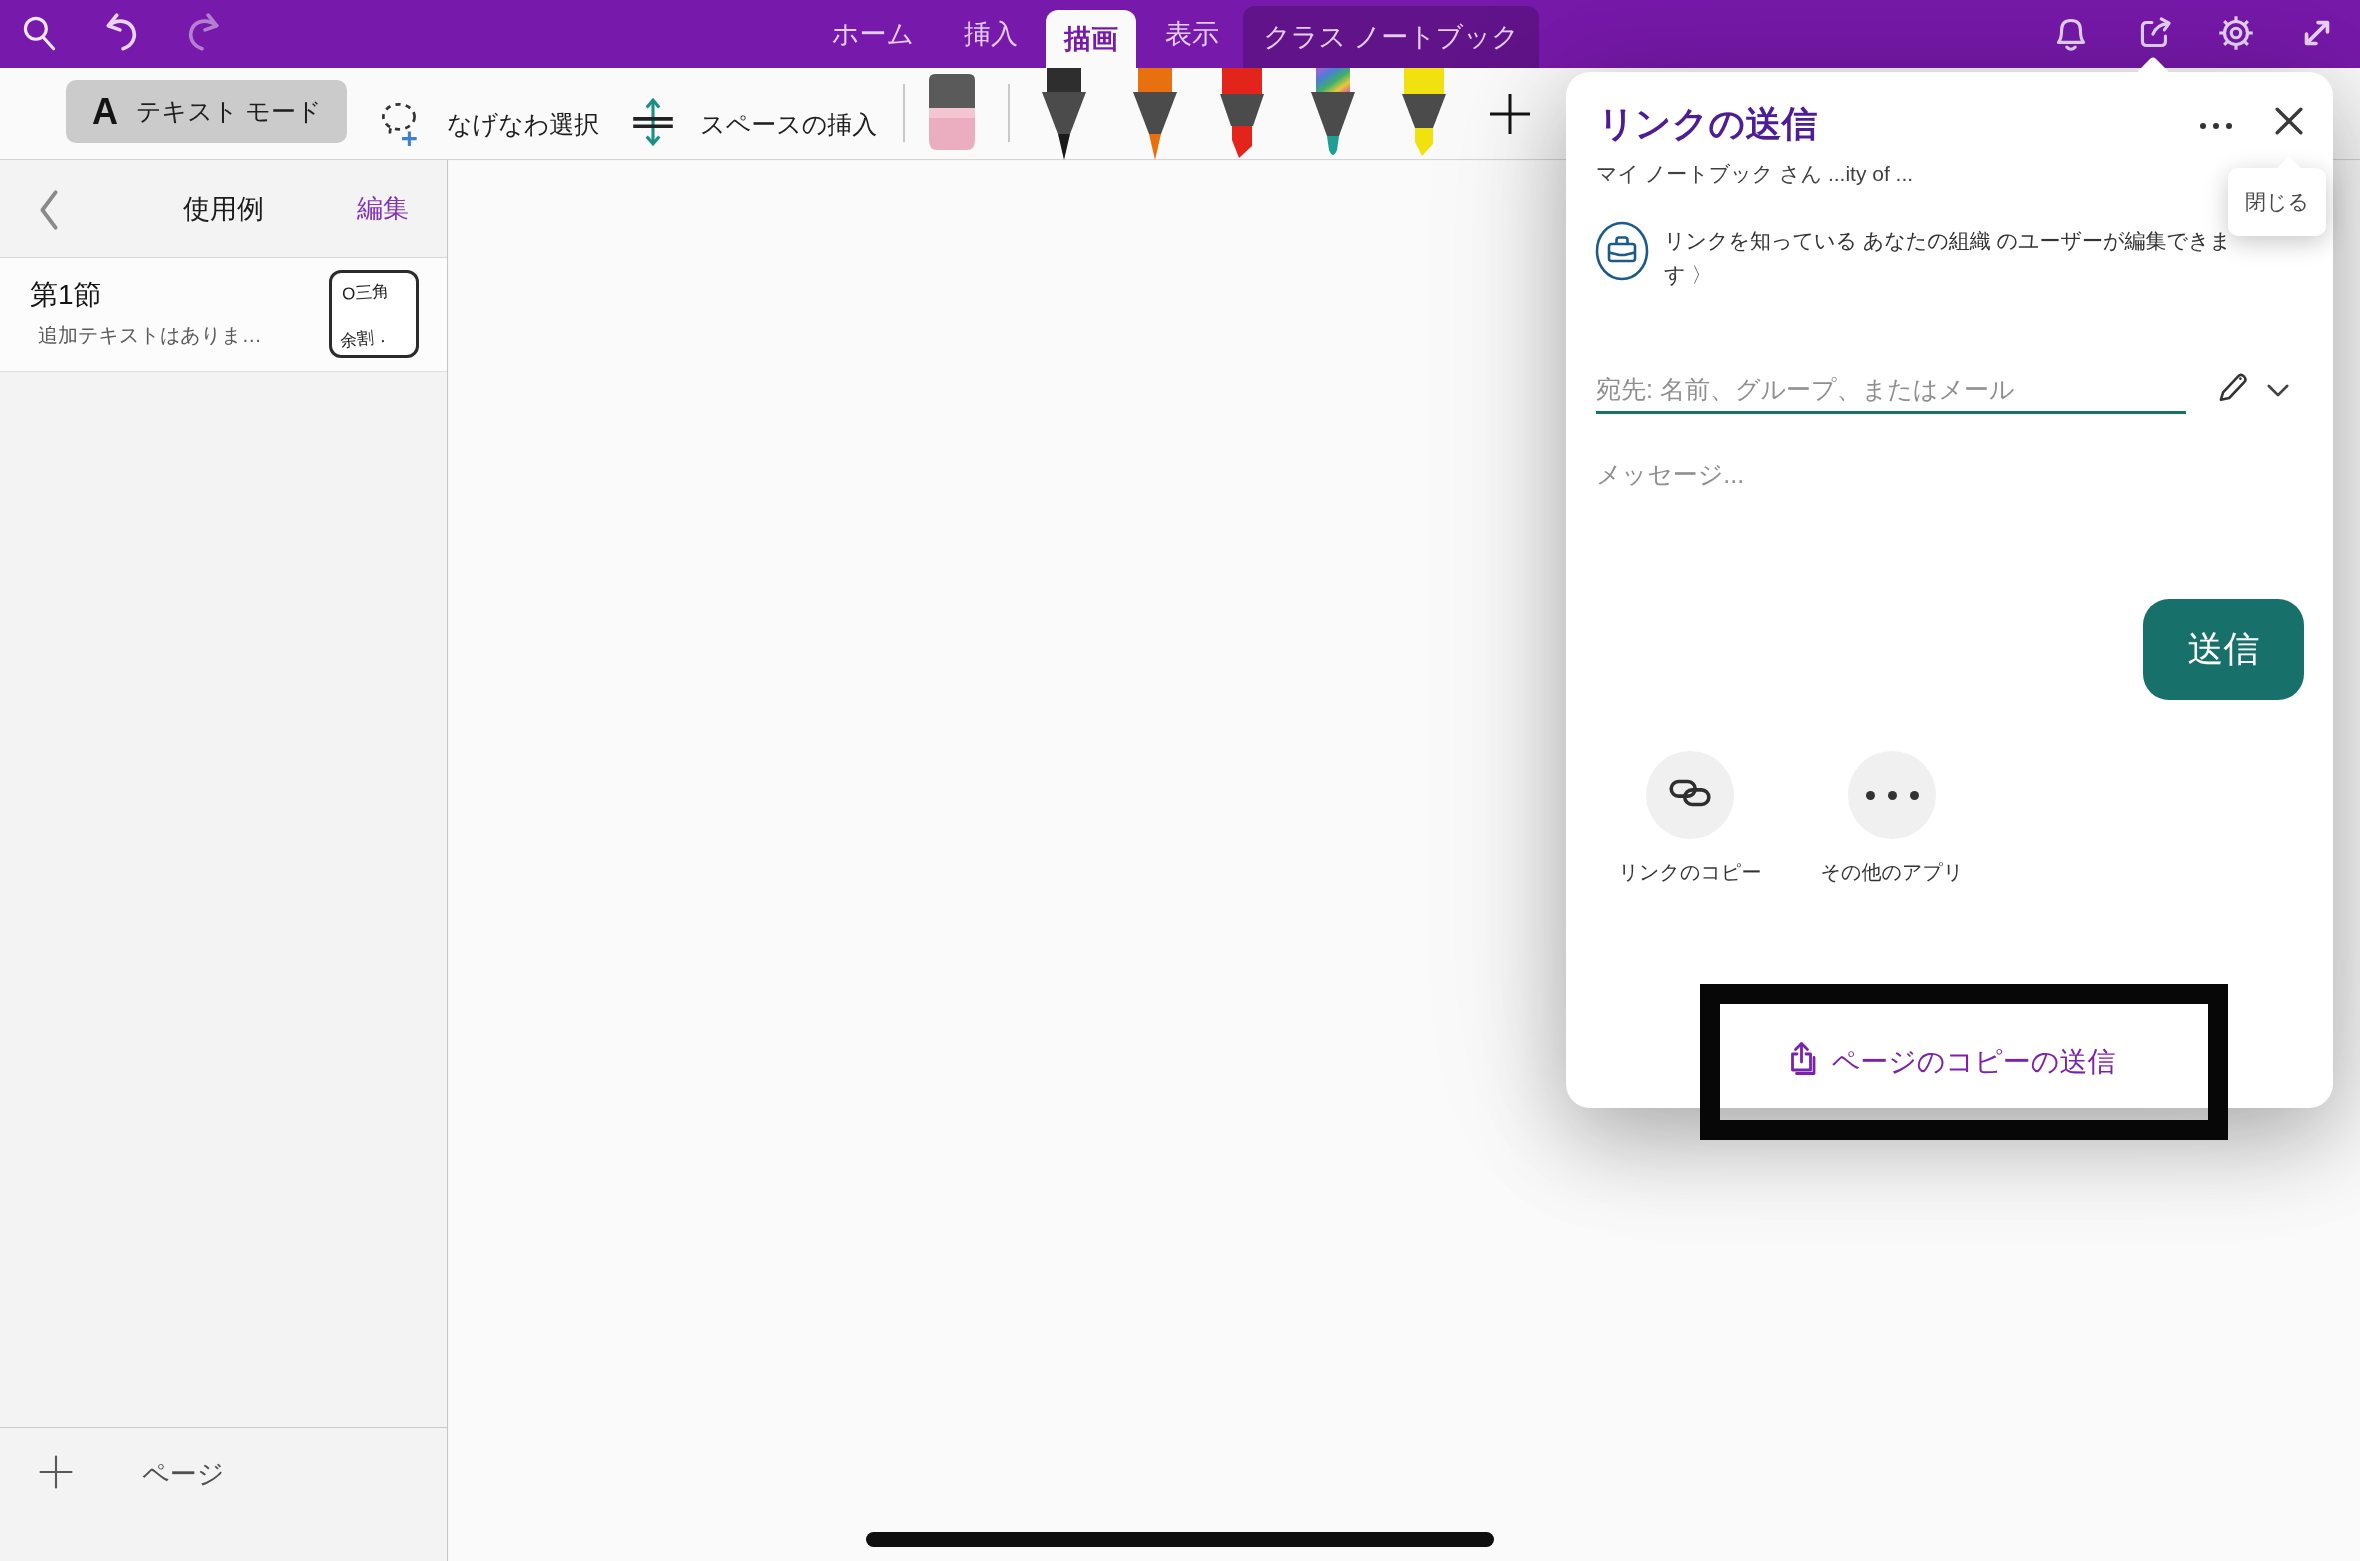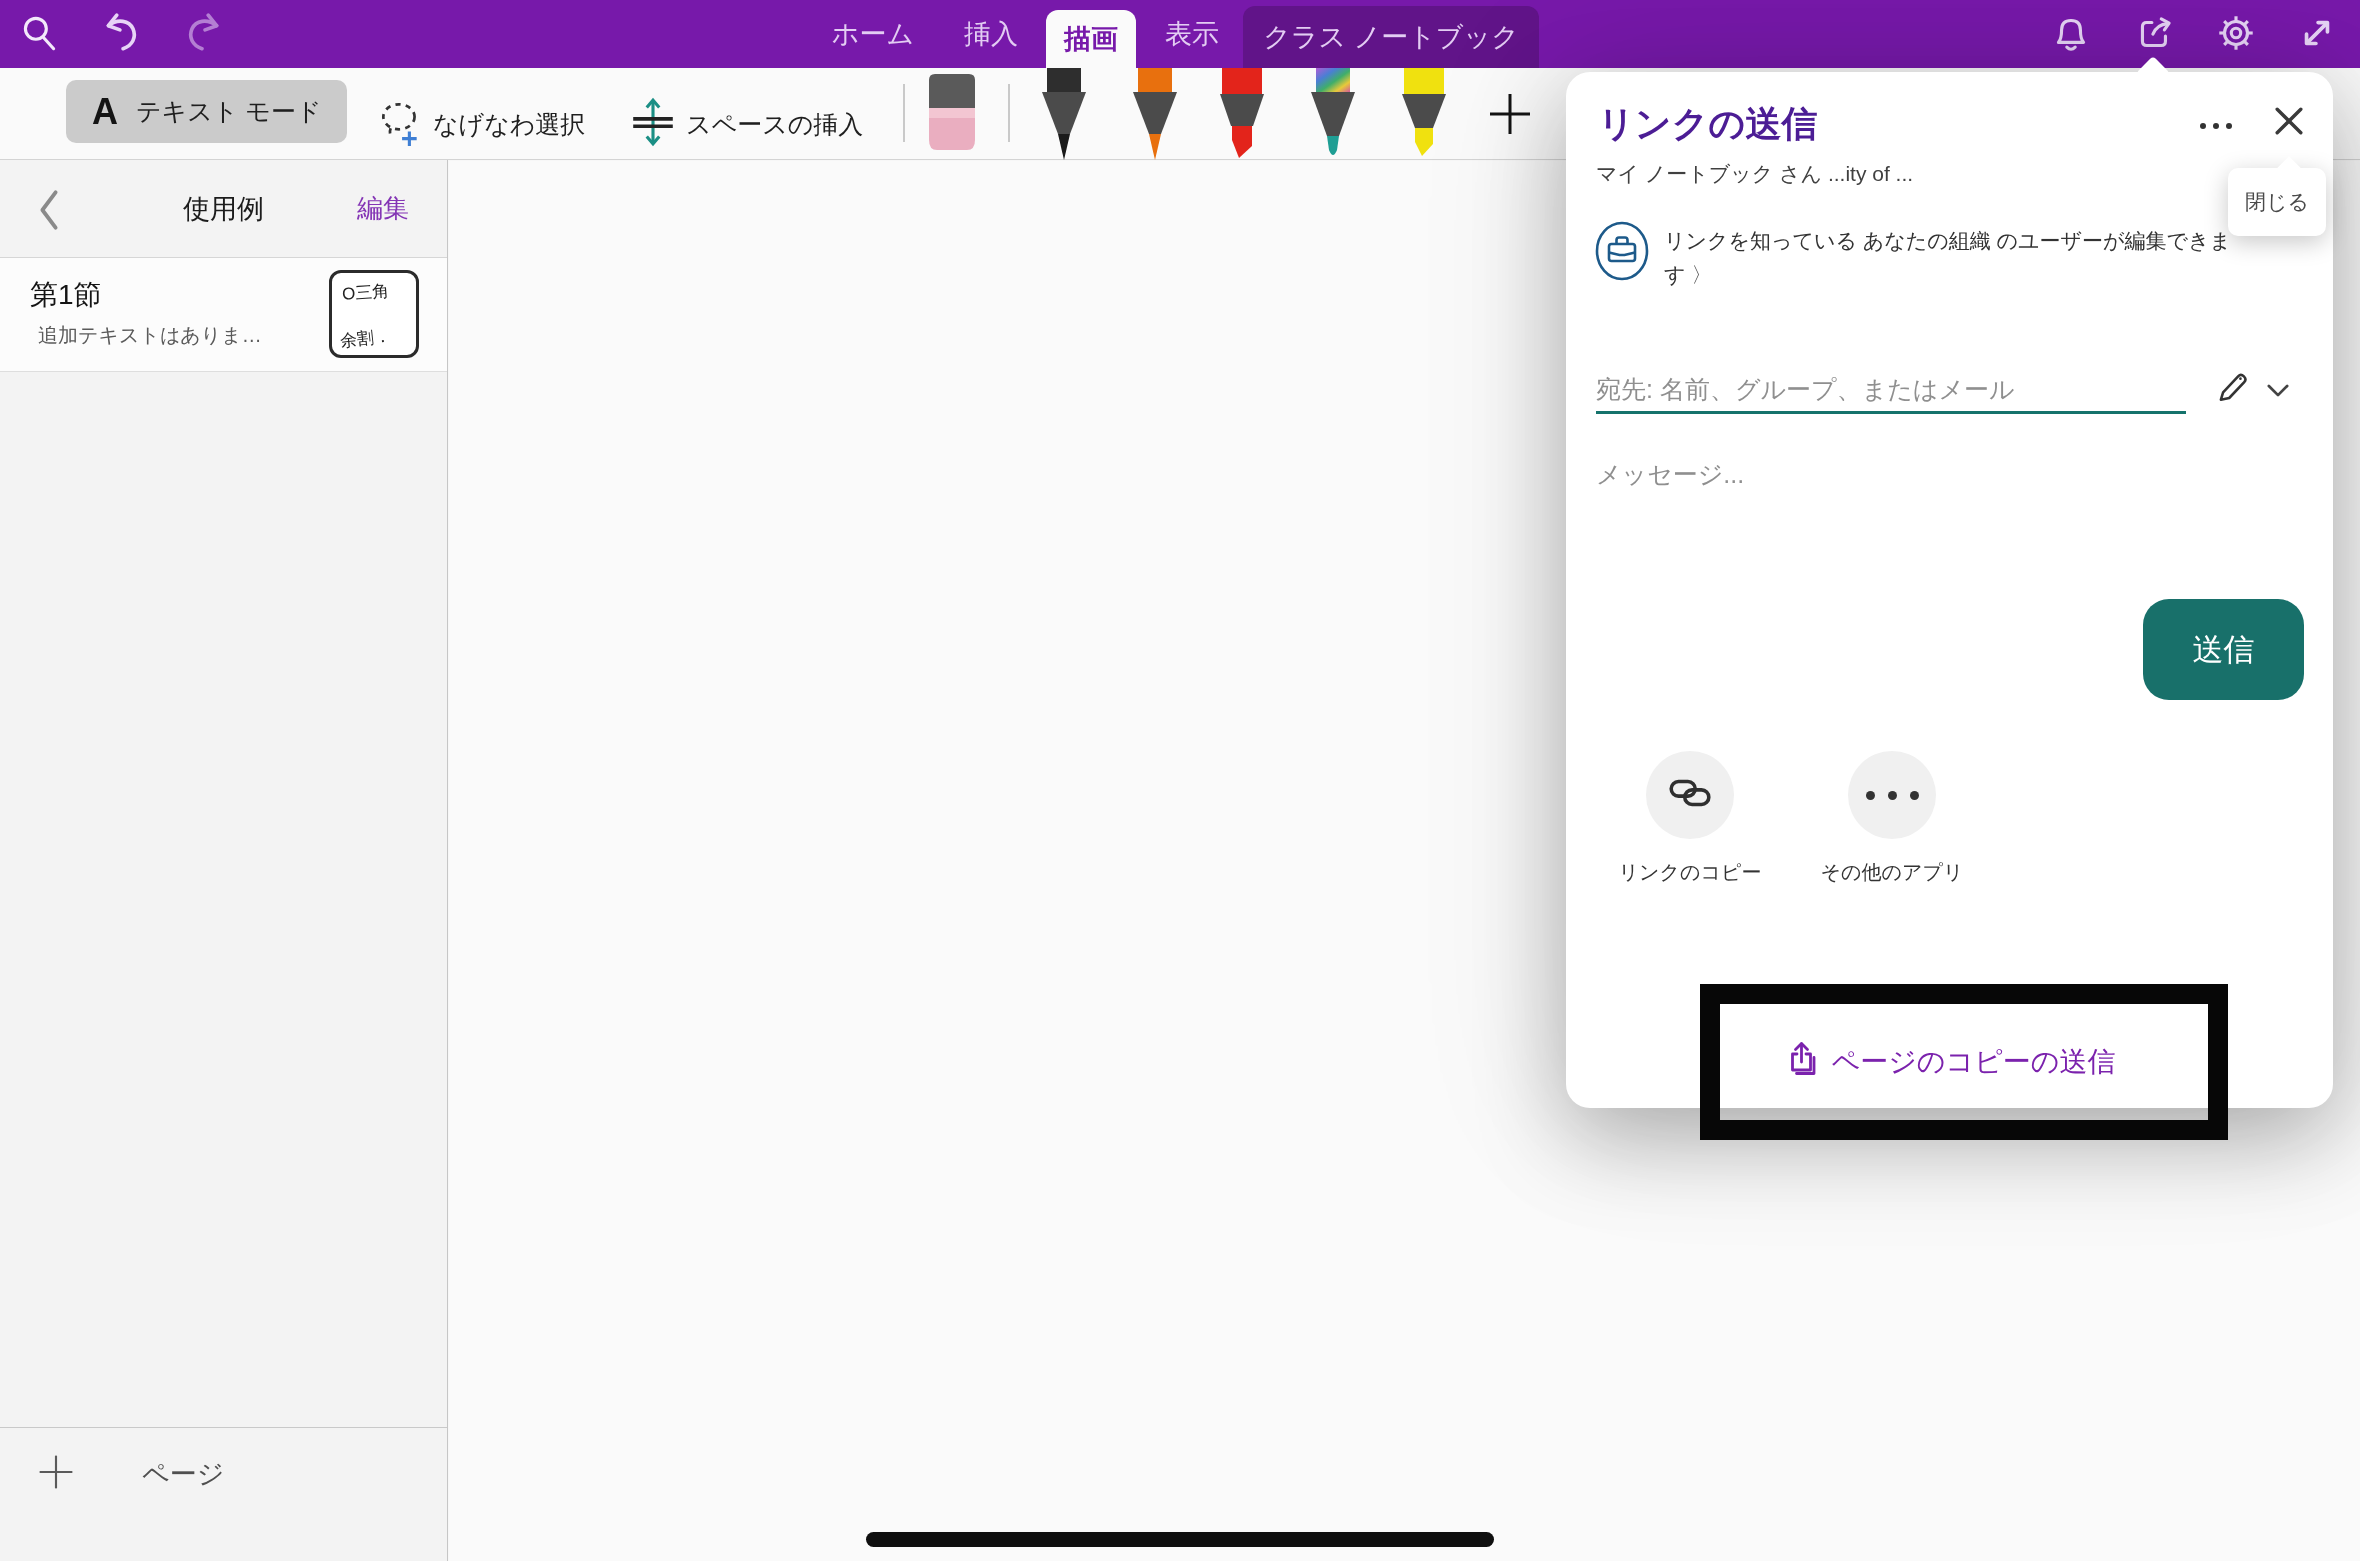--- a/index.html
+++ b/index.html
@@ -14,21 +14,21 @@
   #tab-draw-tile { position:absolute; left:1046px; top:10px; width:90px; height:58px; background:#fafafa;
          border-radius:12px 12px 0 0; display:flex; align-items:center; justify-content:center;
          color:#7719aa; font-weight:bold; font-size:27px; cursor:pointer; }
   #tab-class-tile { position:absolute; left:1243px; top:6px; width:296px; height:62px; background:#611489;
          border-radius:12px 12px 0 0; display:flex; align-items:center; justify-content:center;
          color:#e3cdf3; font-size:27px; cursor:pointer; }
 
   
   #toolbar { position:absolute; left:0; top:68px; width:2360px; height:92px; background:#fafafa;
              border-bottom:1px solid #d4d4d4; z-index:10; }
-  .tgroup { position:absolute; top:0; height:112px; display:flex; align-items:center; gap:8px; cursor:pointer; }
+  .tgroup { position:absolute; top:0; height:112px; display:flex; align-items:center; gap:22px; cursor:pointer; }
   #text-mode-btn { position:absolute; left:66px; top:12px; height:63px; padding:0 26px; background:#cbcbcb;
              border-radius:10px; display:flex; align-items:center; gap:18px; cursor:pointer; }
   #text-mode-btn .glyph { font-size:36px; font-weight:bold; color:#141414; }
   .tlabel { font-size:25px; color:#1f1f1f; white-space:nowrap; }
   .tdivider { position:absolute; top:16px; width:2px; height:58px; background:#c9c9c9; }
   .pen { position:absolute; top:0; cursor:pointer; }
   #plus-pen { position:absolute; left:1482px; top:0; width:56px; height:92px; display:flex; align-items:center;
               justify-content:center; cursor:pointer; }
 
   
@@ -74,21 +74,21 @@
   #recipient-input { position:absolute; left:30px; top:296px; width:590px; height:46px; border:none; outline:none;
             border-bottom:3px solid #15736c; font-size:25px; color:#000000; background:transparent;
             font-family:inherit; }
   #recipient-input::placeholder { color:#8f8f8f; }
   #pencil-btn { position:absolute; left:646px; top:296px; width:40px; height:40px; cursor:pointer; }
   #chevron-btn { position:absolute; left:696px; top:302px; width:32px; height:32px; cursor:pointer; }
   #message-input { position:absolute; left:30px; top:380px; width:540px; height:44px; border:none; outline:none;
             font-size:25px; color:#333; background:transparent; font-family:inherit; }
   #message-input::placeholder { color:#8f8f8f; }
   #send-btn { position:absolute; left:577px; top:527px; width:161px; height:101px; border:none; border-radius:26px;
-            background:#18706a; color:#fff; font-size:31px; cursor:pointer; font-family:inherit; }
+            background:#18706a; color:#fff; font-size:36px; cursor:pointer; font-family:inherit; }
   .share-target { position:absolute; top:679px; width:160px; text-align:center; cursor:pointer; }
   #copy-link { left:44px; } #more-apps { left:246px; }
   .share-target .circle { width:88px; height:88px; border-radius:50%; background:#f0f0f0; margin:0 auto;
             display:flex; align-items:center; justify-content:center; }
   .share-target .lbl { margin-top:20px; font-size:20px; color:#333; }
   .dotrow { display:flex; gap:13px; }
   .dotrow i { width:9px; height:9px; border-radius:50%; background:#333; }
   #send-copy-row { position:absolute; left:0; top:960px; width:100%; height:60px; display:flex;
             align-items:center; justify-content:center; gap:8px; cursor:pointer; }
   #send-copy-row .lbl { font-size:28px; color:#7b22ad; }

